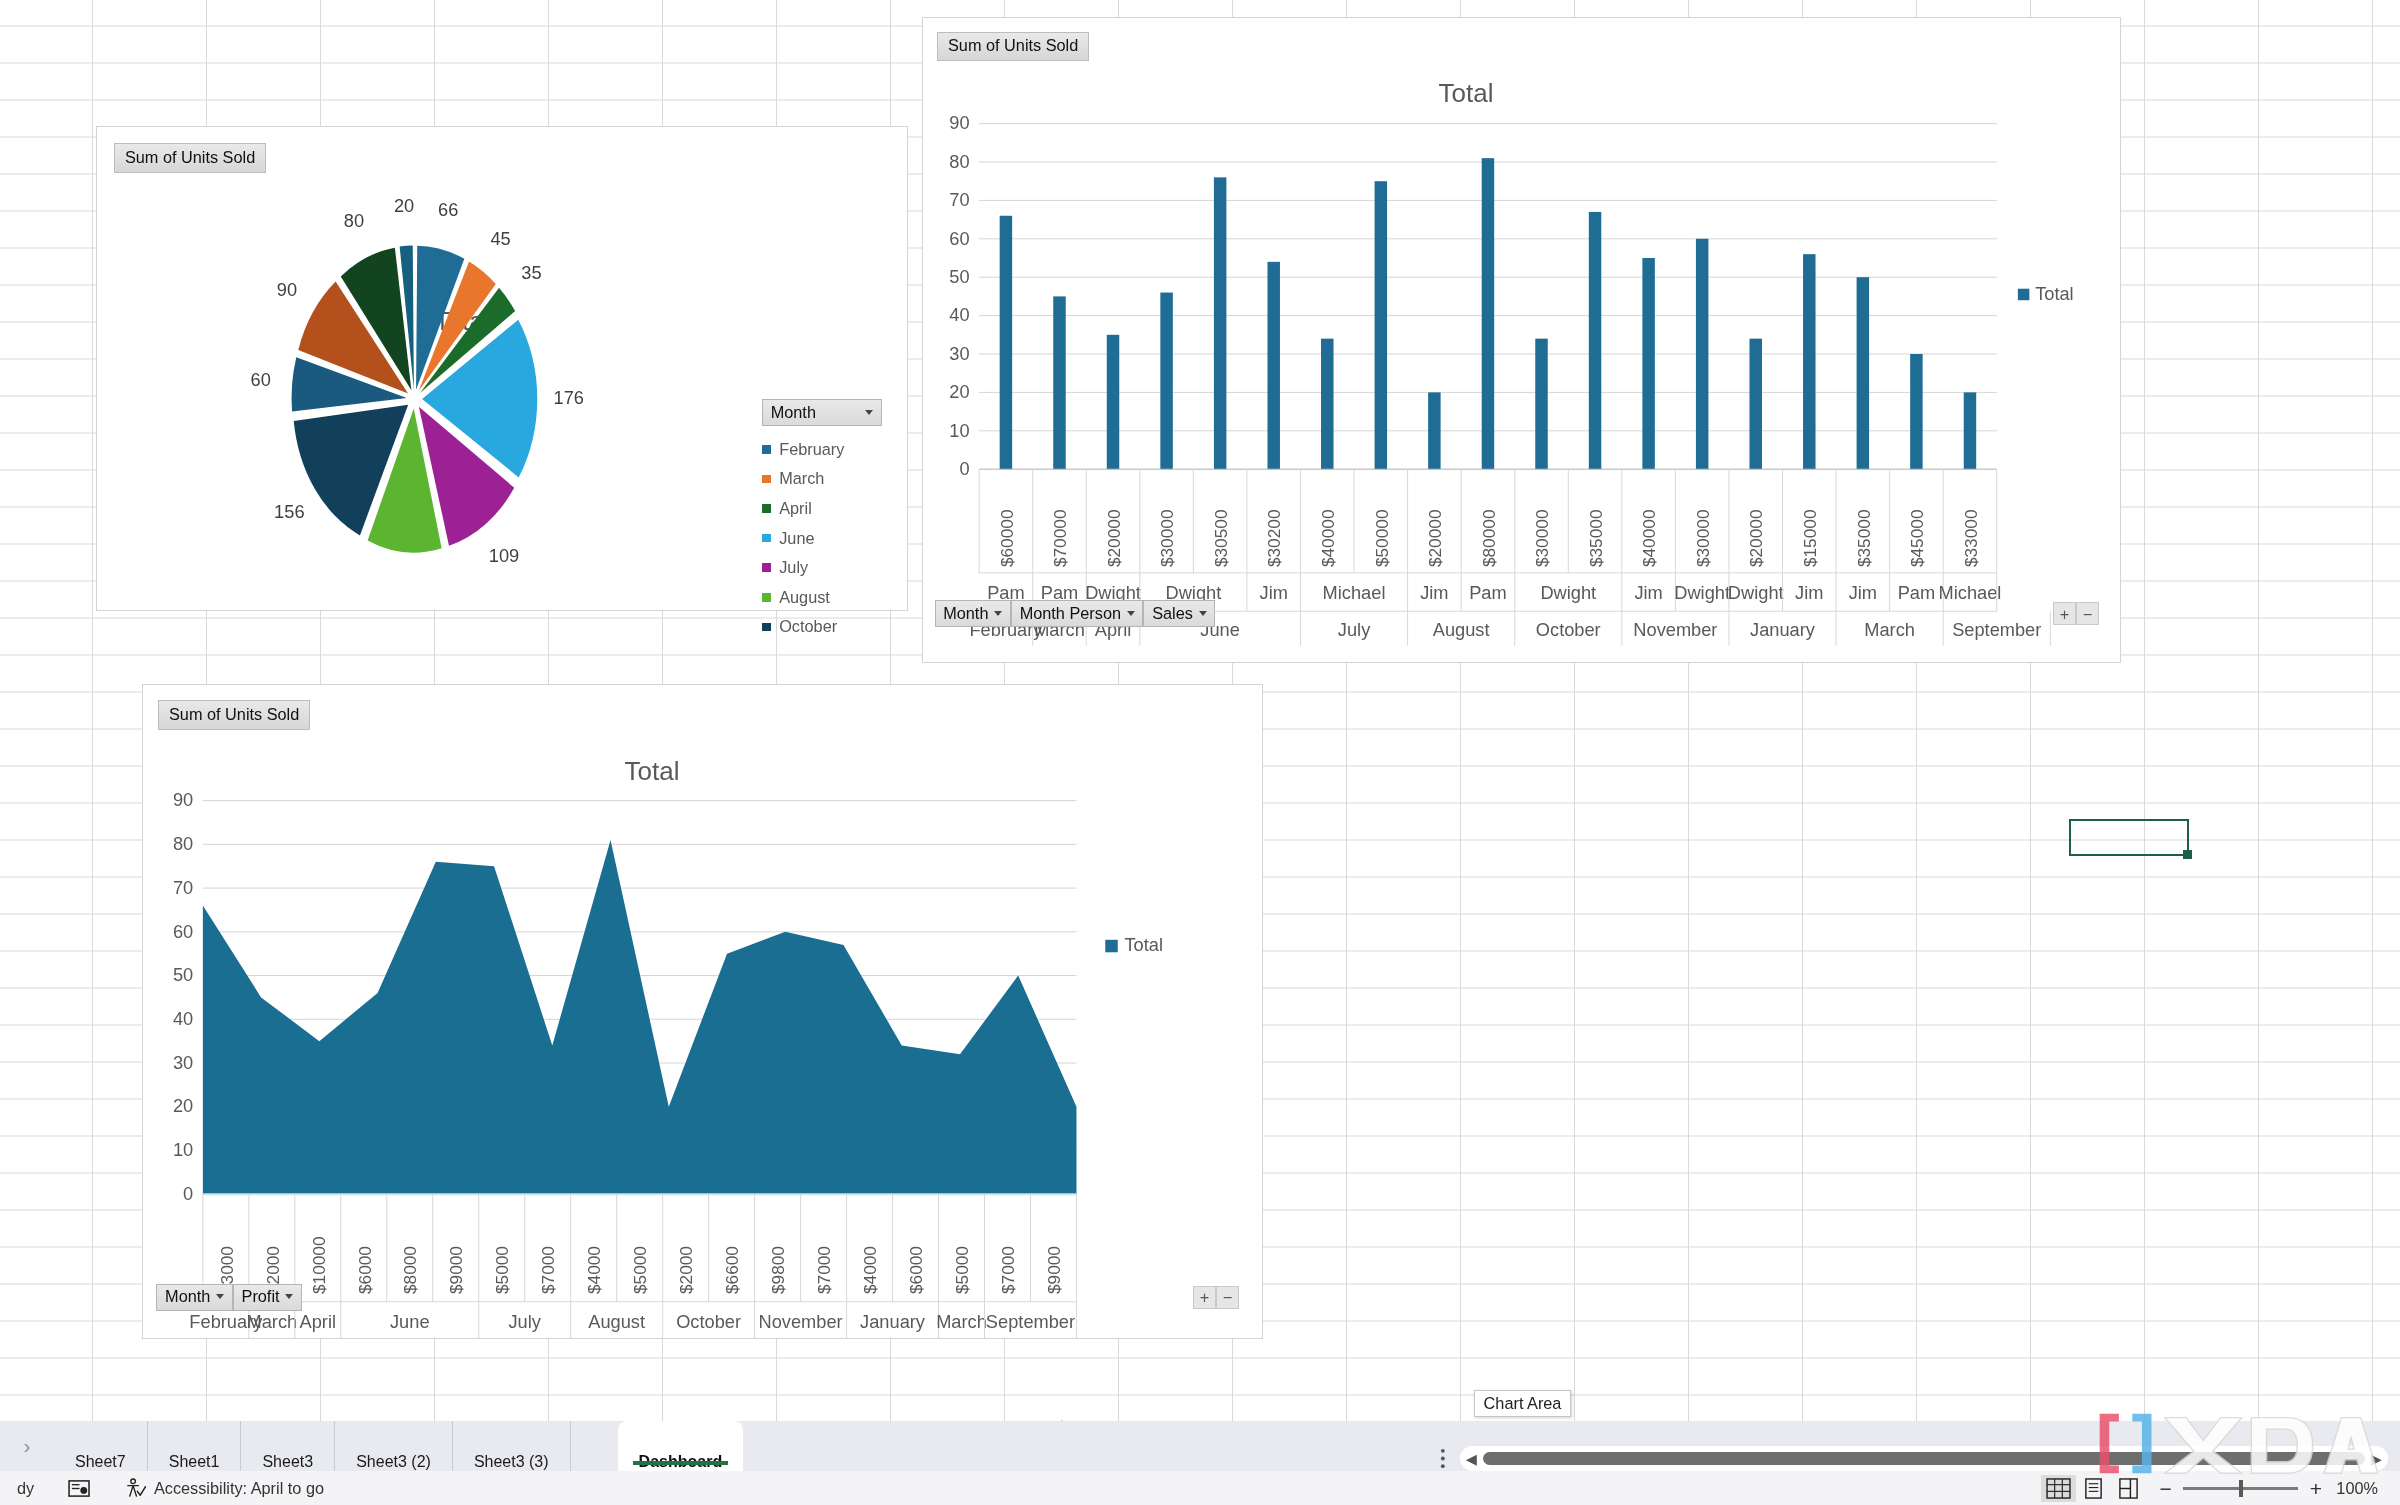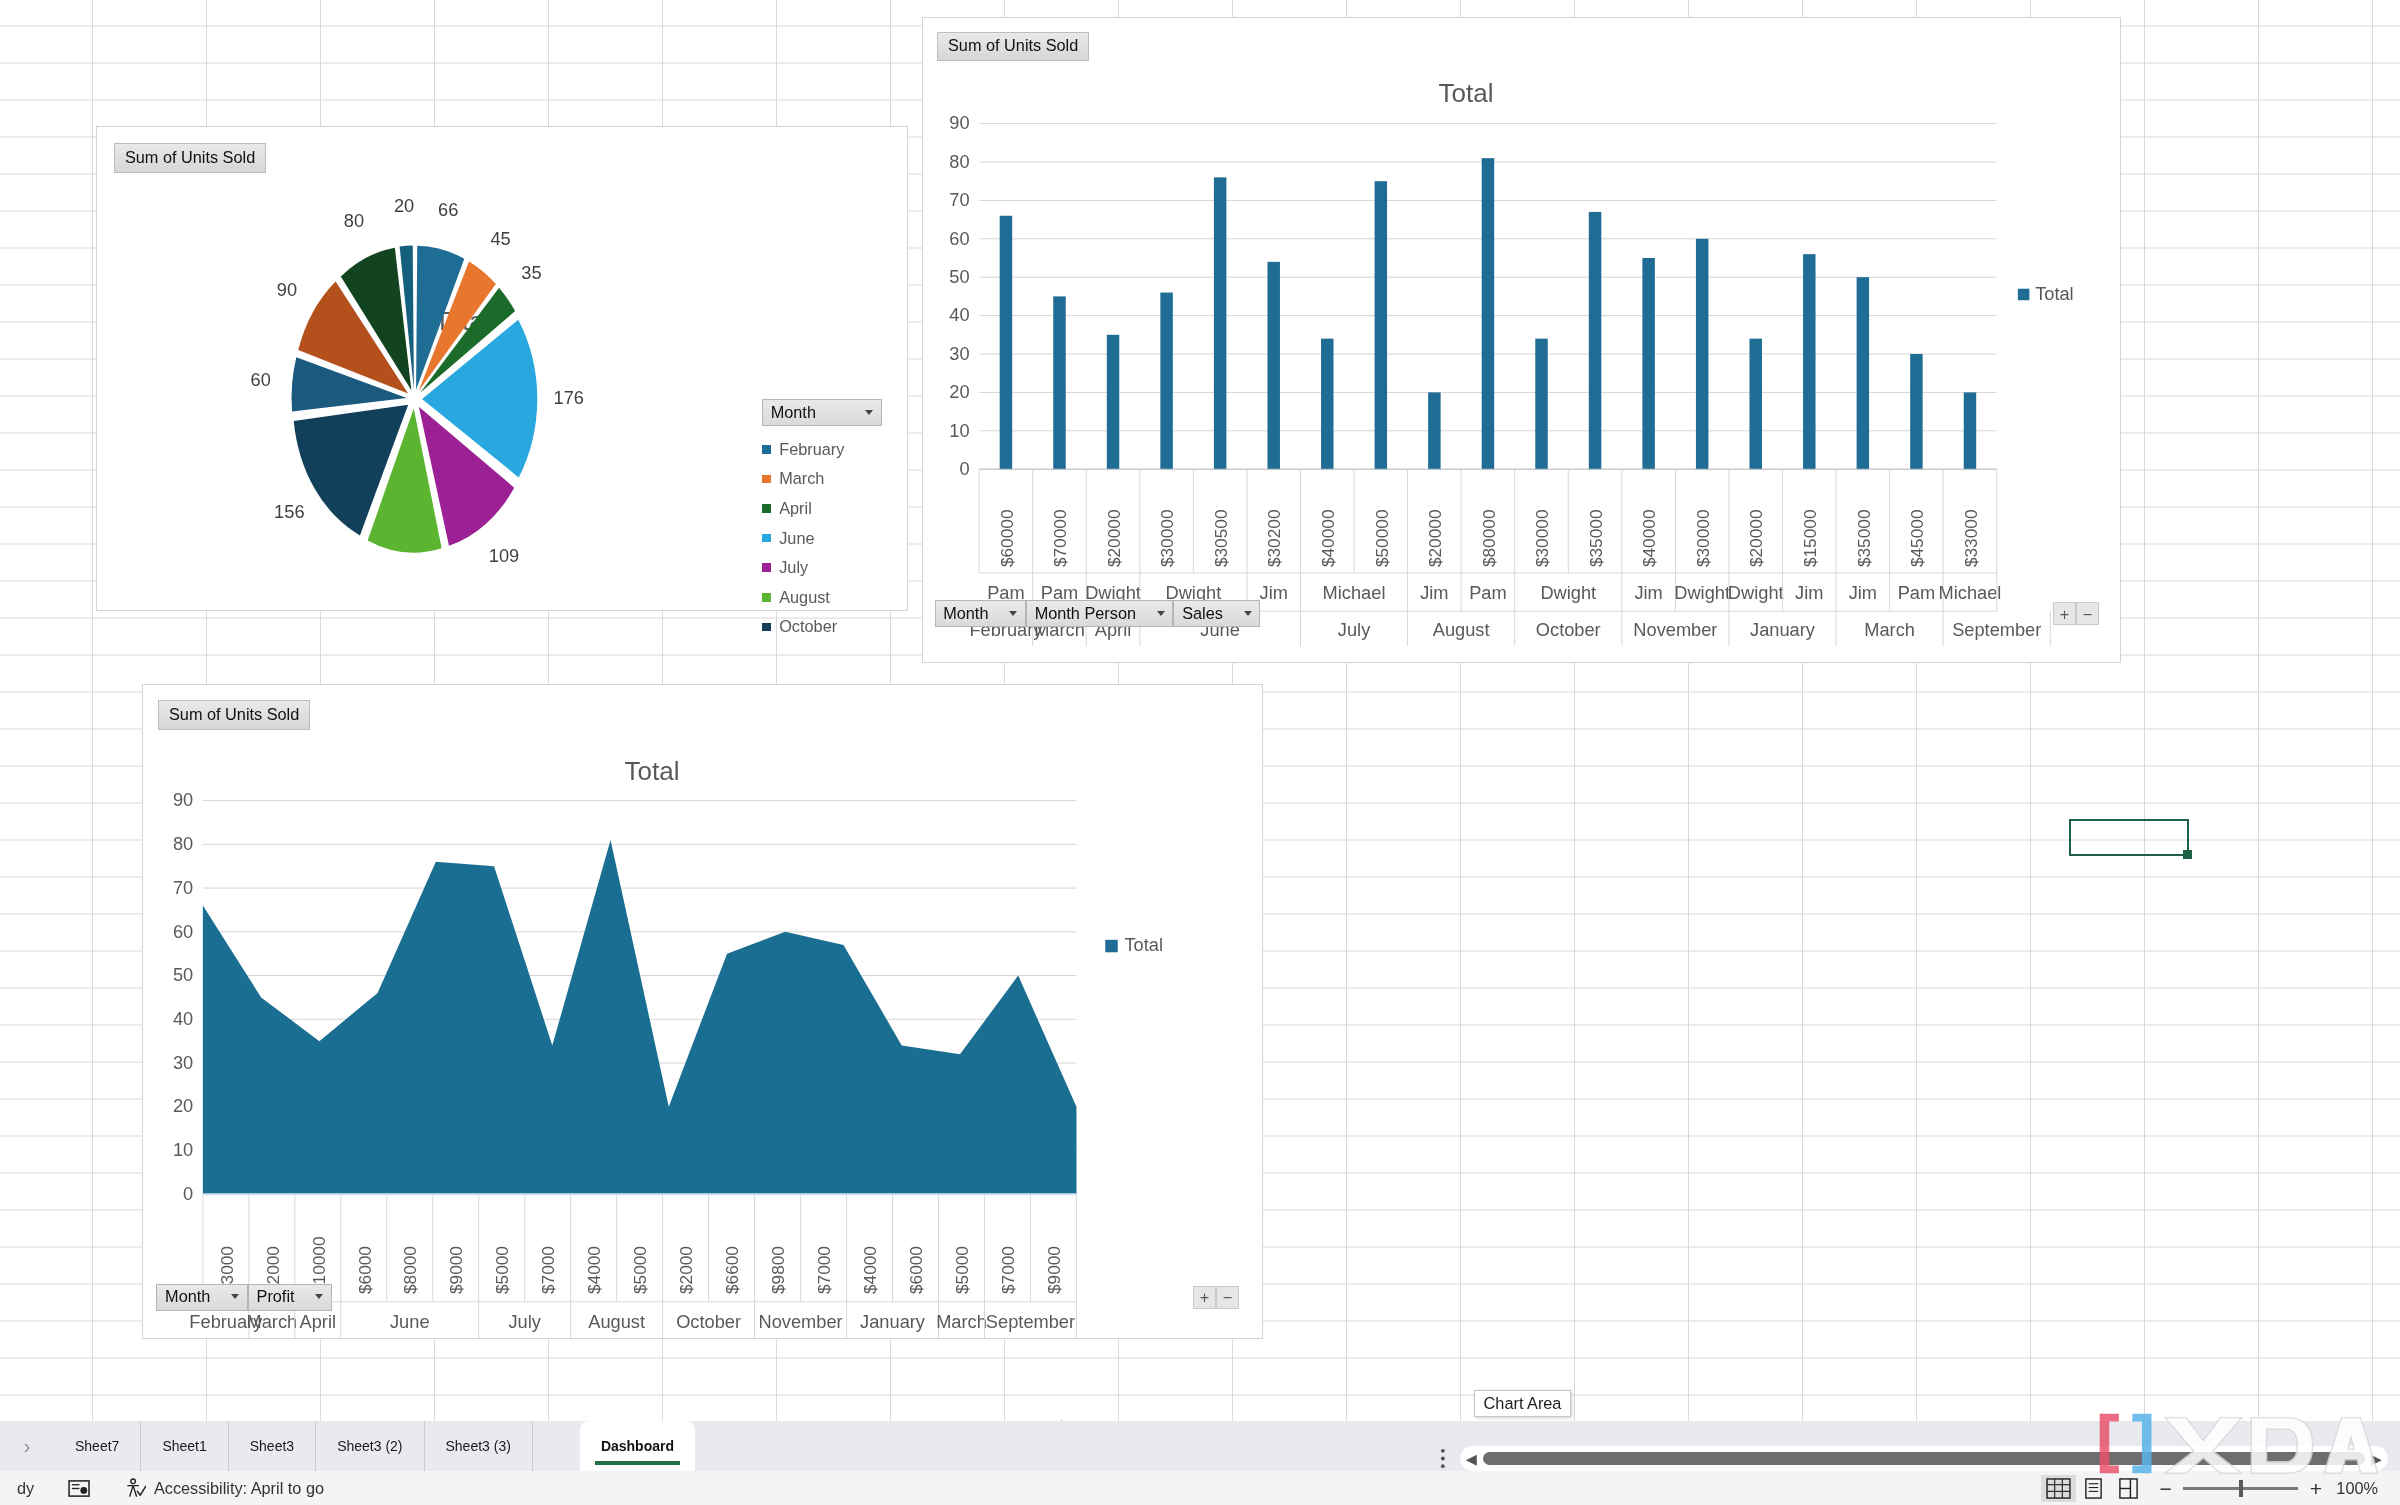--- a/index.html
+++ b/index.html
@@ -31,21 +31,21 @@
   #selected-cell .handle{
     position:absolute; right:-4.8px; bottom:-4.8px; width:8.6px; height:8.6px;
     background:#1d6045;
   }
 
   
   .chart-obj {
     position:absolute; background:#ffffff; border:1px solid #d4d4d4;
   }
   .pivot-field-btn {
-    display:inline-flex; align-items:center; gap:17px;
+    display:inline-flex; align-items:center; gap:2px;
     background:linear-gradient(#e9e9e9,#dadada);
     border:1px solid #b5b5b5;
     font-size:16.3px; color:#111; padding:2.9px 7.7px 3.8px 7.7px;
     line-height:1.15; white-space:nowrap;
   }
   .pivot-field-btn .caret{
     width:0;height:0;border-left:4.8px solid transparent;border-right:4.8px solid transparent;
     border-top:5.8px solid #444; margin-left:3.8px;
   }
   .chart-title{
@@ -73,22 +73,22 @@
   #tabbar{
     position:absolute; left:0; top:1421px; width:2401px; height:50px;
     background:#e9eaf0;
     display:flex; align-items:flex-end;
   }
   #tabbar .nav-arrow{
     width:54px; height:50px; display:flex; align-items:center; justify-content:center;
     color:#909090; font-size:21px;
   }
   .sheet-tab{
-    height:50px; display:flex; align-items:center; padding:0 21px;
-    font-size:14px; color:#1a1a1a; position:relative;
+    height:50px; display:flex; align-items:flex-end; padding:0 21px;
+    font-size:16px; color:#1a1a1a; position:relative;
     border-right:1px solid #c9cbd4;
   }
   .sheet-tab.active{
     background:#ffffff; border-radius:8.6px 8.6px 0 0; color:#111; font-weight:700;
     border-right:none;
     margin-left:47px;
   }
   .sheet-tab.active .underline{
     position:absolute; left:15.4px; right:15.4px; bottom:5.8px; height:3.8px; background:#217346;
   }

